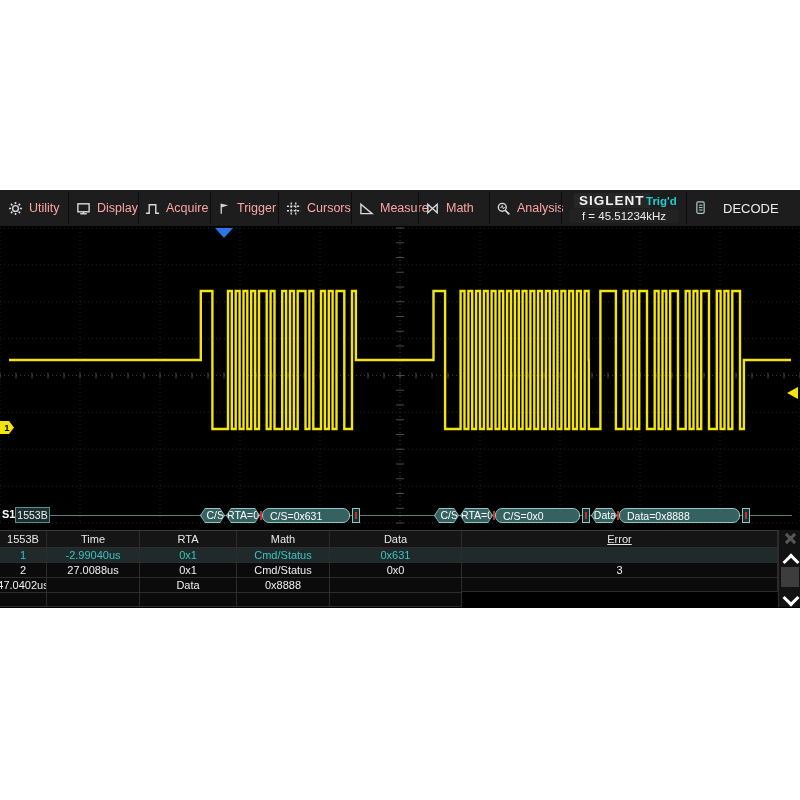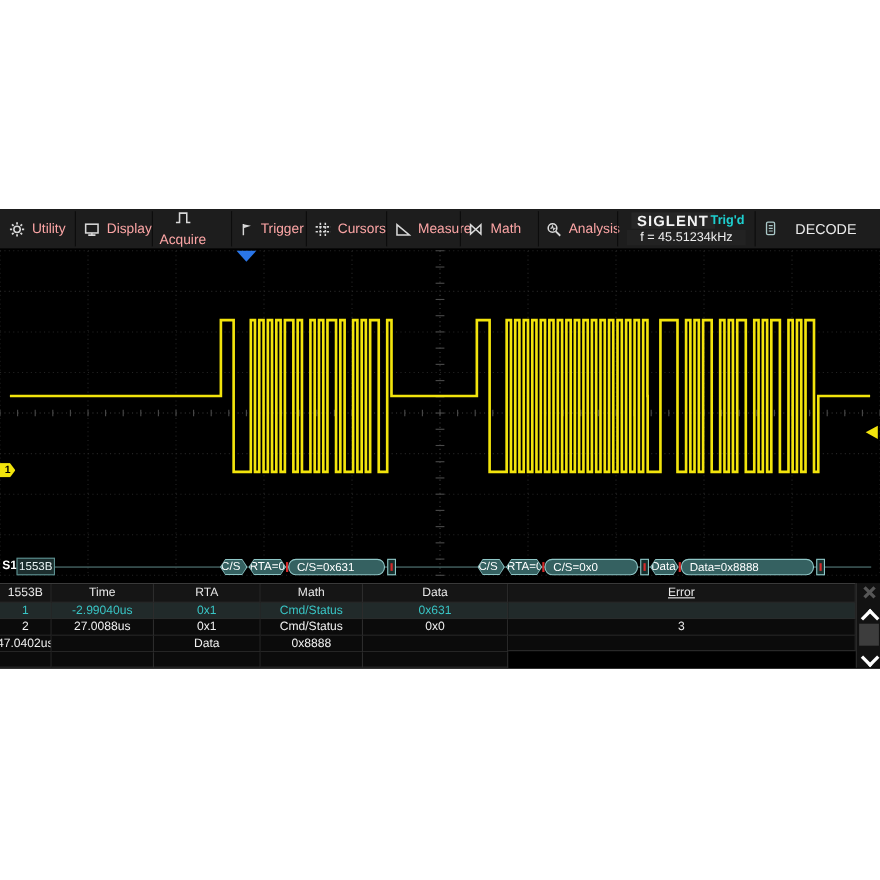--- a/index.html
+++ b/index.html
@@ -35,21 +35,21 @@
   
   #bus-line{position:absolute;left:46px;top:289px;width:746px;height:1px;background:#567d7d;}
   #bus-src{position:absolute;left:2px;top:282px;color:#fff;font-weight:bold;font-size:11px;}
   #bus-proto{position:absolute;left:15px;top:281px;width:33px;height:14px;background:#1c2e2e;
       border:1px solid #5c8f8f;color:#e8f2f2;font-size:10.5px;text-align:center;line-height:14px;}
   .bub{position:absolute;top:282px;height:15px;line-height:15px;color:#fff;font-size:10.5px;
        white-space:nowrap;overflow:hidden;box-sizing:border-box;}
   .bub-hex-outer{background:#8fc7c7;clip-path:polygon(5px 0,calc(100% - 5px) 0,100% 50%,calc(100% - 5px) 100%,5px 100%,0 50%);}
   .bub-hex-inner{position:absolute;left:1px;top:1px;right:1px;bottom:1px;background:#356161;
       clip-path:polygon(4px 0,calc(100% - 4px) 0,100% 50%,calc(100% - 4px) 100%,4px 100%,0 50%);
-      text-align:left;font-size:10.5px;line-height:13px;color:#fff;}
+      text-align:right;font-size:10.5px;line-height:13px;color:#fff;}
   .bub-wide{background:#356161;border:1px solid #8fc7c7;border-radius:7px;padding-left:7px;}
   .bub-end{background:#16302e;border:1px solid #8fc7c7;}
   .bub-end i{position:absolute;left:50%;top:3px;width:2px;height:7px;margin-left:-1px;background:#d42a2a;}
   .red-tick{position:absolute;top:285px;width:2px;height:9px;background:#d42a2a;}
 
   
   #decode-table{position:absolute;left:0;top:340px;width:778px;border-top:1px solid #3a3a3a;
       display:grid;font-size:11px;color:#efefef;}
   .tcell{border-right:1px solid #2c2c2c;border-bottom:1px solid #2c2c2c;display:flex;
       align-items:center;justify-content:center;overflow:hidden;white-space:nowrap;}
@@ -93,21 +93,21 @@
       <div class="menu-item" style="left: 76px;">
         <span class="micon">
           <svg width="15" height="15" viewBox="0 0 16 16">
             <rect x="2" y="3" width="12" height="8.5" stroke="#d8d8d8" stroke-width="1.5" fill="none"></rect>
             <line x1="8" y1="11.5" x2="8" y2="13.6" stroke="#d8d8d8" stroke-width="1.5" fill="none"></line>
             <line x1="4.5" y1="13.6" x2="11.5" y2="13.6" stroke="#d8d8d8" stroke-width="1.5" fill="none"></line>
           </svg>
         </span>
         <span>Display</span>
       </div>
-      <div class="menu-item" style="left: 145px; flex-direction: column;">
+      <div class="menu-item" style="left: 145px;">
         <span class="micon">
           <svg width="15" height="15" viewBox="0 0 16 16">
             <path d="M1 13 H4.5 V4 H11.5 V13 H15" stroke="#d8d8d8" stroke-width="1.5" fill="none"></path>
           </svg>
         </span>
         <span>Acquire</span>
       </div>
       <div class="menu-item" style="left: 218px;">
         <span class="micon">
           <svg width="13" height="15" viewBox="0 0 16 16">

